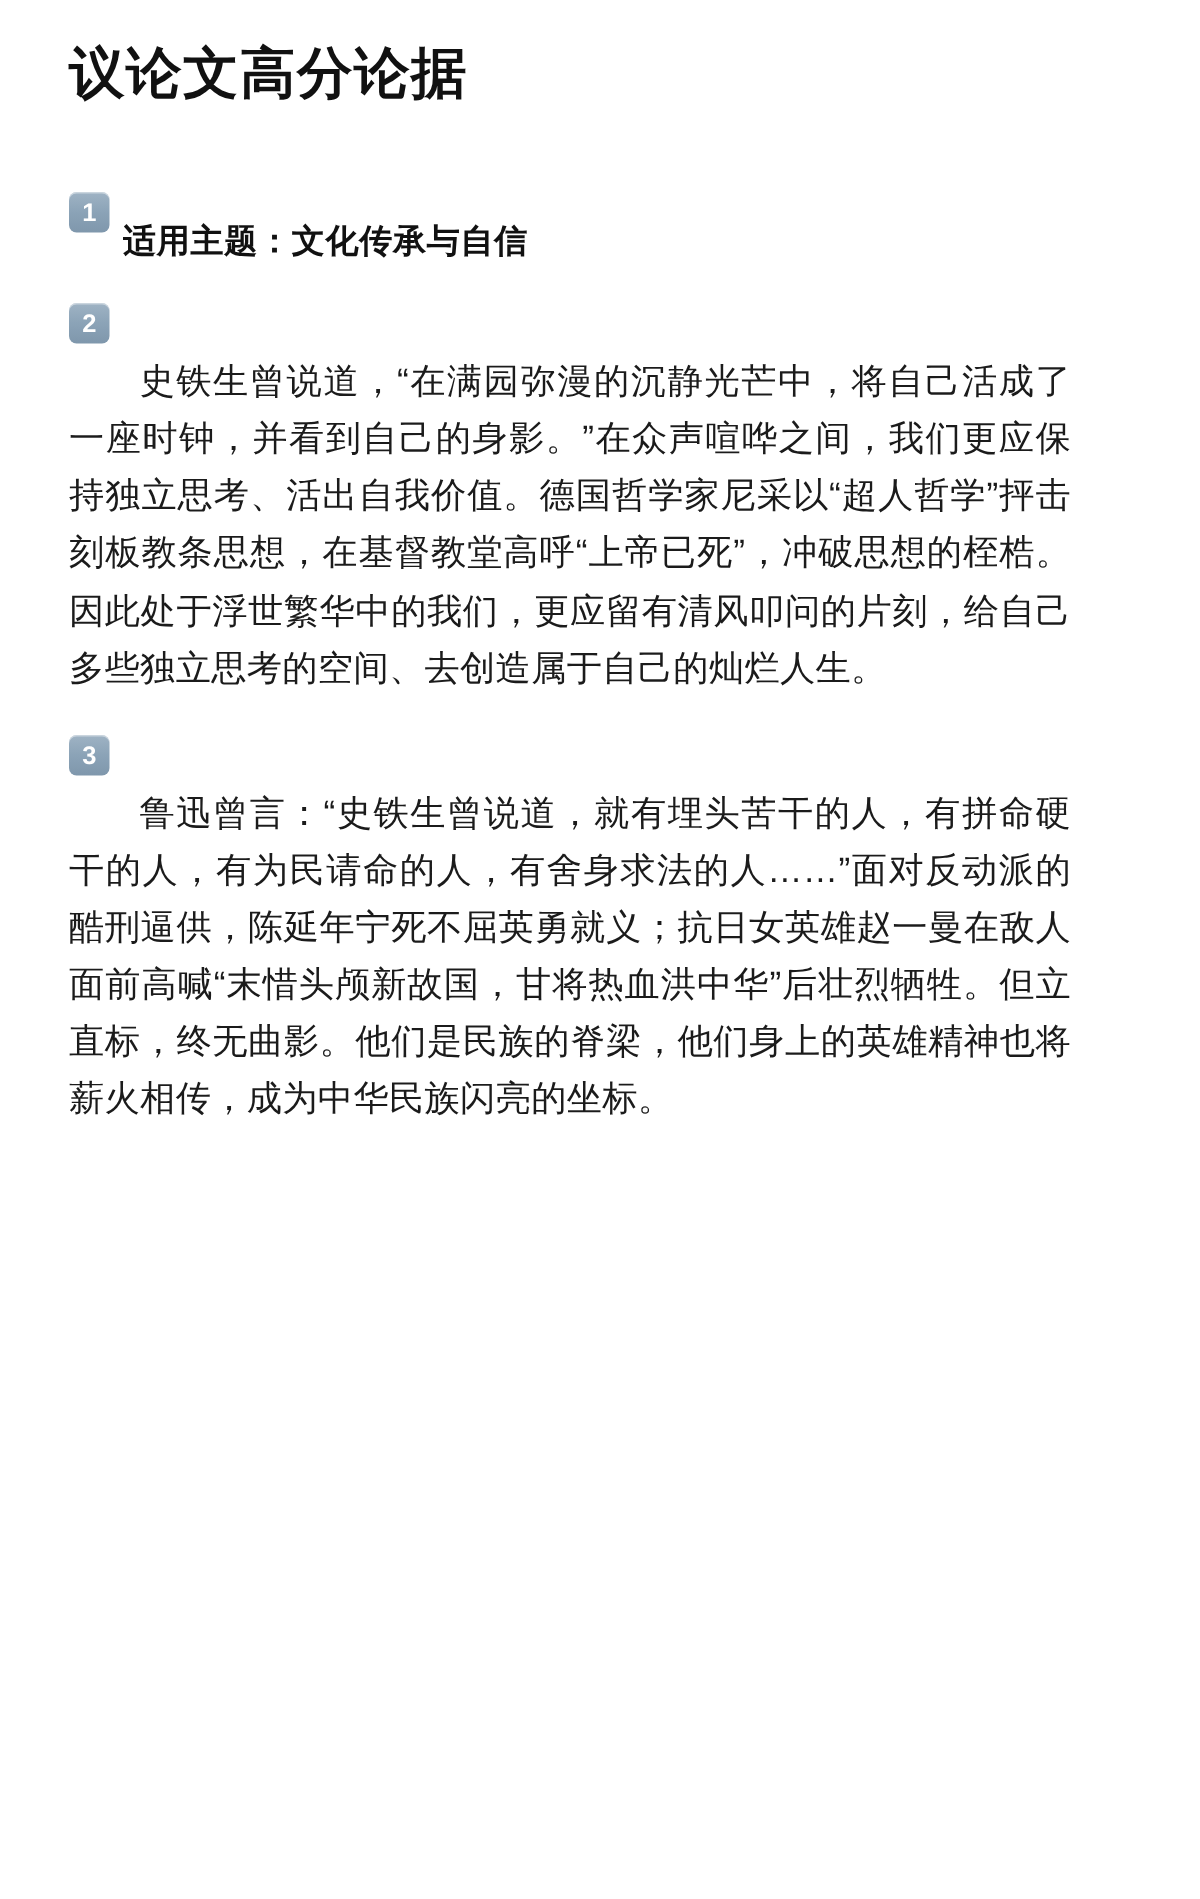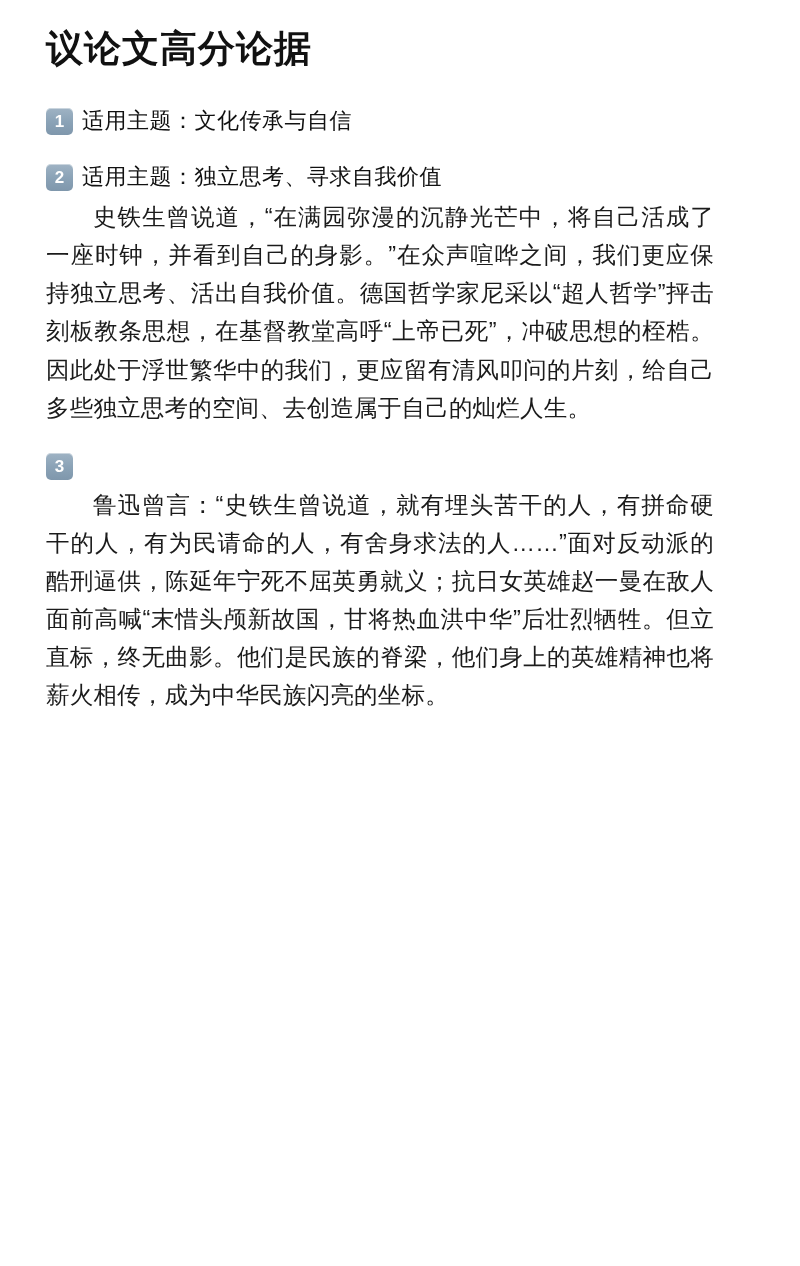--- a/index.html
+++ b/index.html
@@ -46,24 +46,25 @@
     color: #ffffff;
     font-size: 17px;
     font-weight: bold;
     line-height: 1;
     margin-right: 9px;
     flex: none;
     box-shadow: inset 0 1px 0 rgba(255,255,255,0.45);
   }
   .section-topic {
     font-size: 22px;
-    font-weight: normal;
+    font-weight: bold;
     color: #111111;
     letter-spacing: 0.5px;
     white-space: nowrap;
+    margin-top: 40px;
   }
   .section-body {
     font-size: 23.5px;
     line-height: 1.62;
     color: #1b1b1b;
     text-align: justify;
     text-indent: 2em;
     letter-spacing: 0.2px;
     margin: 0;
   }
@@ -78,21 +79,20 @@
   <div class="section">
     <div class="section-head">
       <span class="num-badge">1</span>
       <span class="section-topic"><span>适用主题：</span><span>文化传承与自信</span></span>
     </div>
   </div>
 
   <div class="section">
     <div class="section-head">
       <span class="num-badge">2</span>
-      <span class="section-topic"><span>适用主题：</span><span>独立思考、寻求自我价值</span></span>
     </div>
     <p class="section-body">史铁生曾说道，“在满园弥漫的沉静光芒中，将自己活成了一座时钟，并看到自己的身影。”在众声喧哗之间，我们更应保持独立思考、活出自我价值。德国哲学家尼采以“超人哲学”抨击刻板教条思想，在基督教堂高呼“上帝已死”，冲破思想的桎梏。因此处于浮世繁华中的我们，更应留有清风叩问的片刻，给自己多些独立思考的空间、去创造属于自己的灿烂人生。</p>
   </div>
 
   <div class="section">
     <div class="section-head">
       <span class="num-badge">3</span>
     </div>
     <p class="section-body">鲁迅曾言：“史铁生曾说道，就有埋头苦干的人，有拼命硬干的人，有为民请命的人，有舍身求法的人……”面对反动派的酷刑逼供，陈延年宁死不屈英勇就义；抗日女英雄赵一曼在敌人面前高喊“末惜头颅新故国，甘将热血洪中华”后壮烈牺牲。但立直标，终无曲影。他们是民族的脊梁，他们身上的英雄精神也将薪火相传，成为中华民族闪亮的坐标。</p>
   </div>

